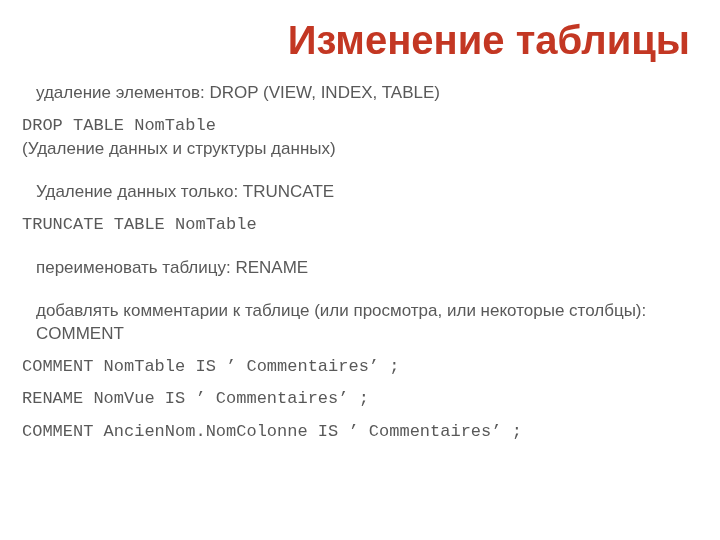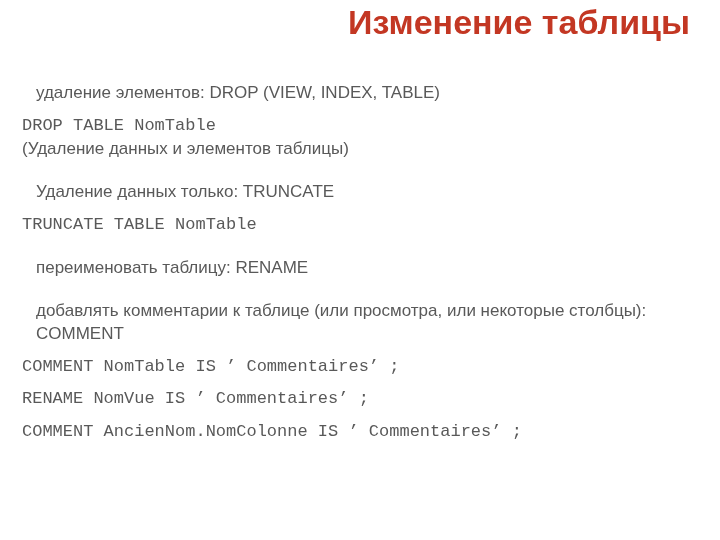--- a/index.html
+++ b/index.html
@@ -13,25 +13,25 @@
     overflow: hidden;
   }
   .slide {
     position: relative;
     width: 720px;
     height: 540px;
     box-sizing: border-box;
   }
   .title {
     position: absolute;
-    top: 3px;
+    top: 18px;
     right: 30px;
     left: 30px;
     text-align: right;
-    font-size: 34px;
+    font-size: 40px;
     font-weight: 700;
     color: #c33723;
     font-family: "Segoe UI", "Trebuchet MS", Arial, sans-serif;
   }
   .body {
     position: absolute;
     top: 80px;
     left: 22px;
     right: 22px;
     font-size: 17px;
@@ -71,21 +71,21 @@
 <div class="slide">
   <div class="title">Изменение таблицы</div>
 
   <div class="body">
 
     <div class="bullet">
       <span class="marker"></span>
       <span>удаление элементов: DROP (VIEW, INDEX, TABLE)</span>
     </div>
     <div class="code">DROP TABLE NomTable</div>
-    <div class="note">(Удаление данных и элементов таблицы)</div>
+    <div class="note">(Удаление данных и структуры данных)</div>
 
     <div class="spacer"></div>
 
     <div class="bullet">
       <span class="marker"></span>
       <span>Удаление данных только: TRUNCATE</span>
     </div>
     <div class="code">TRUNCATE TABLE NomTable</div>
 
     <div class="spacer"></div>

